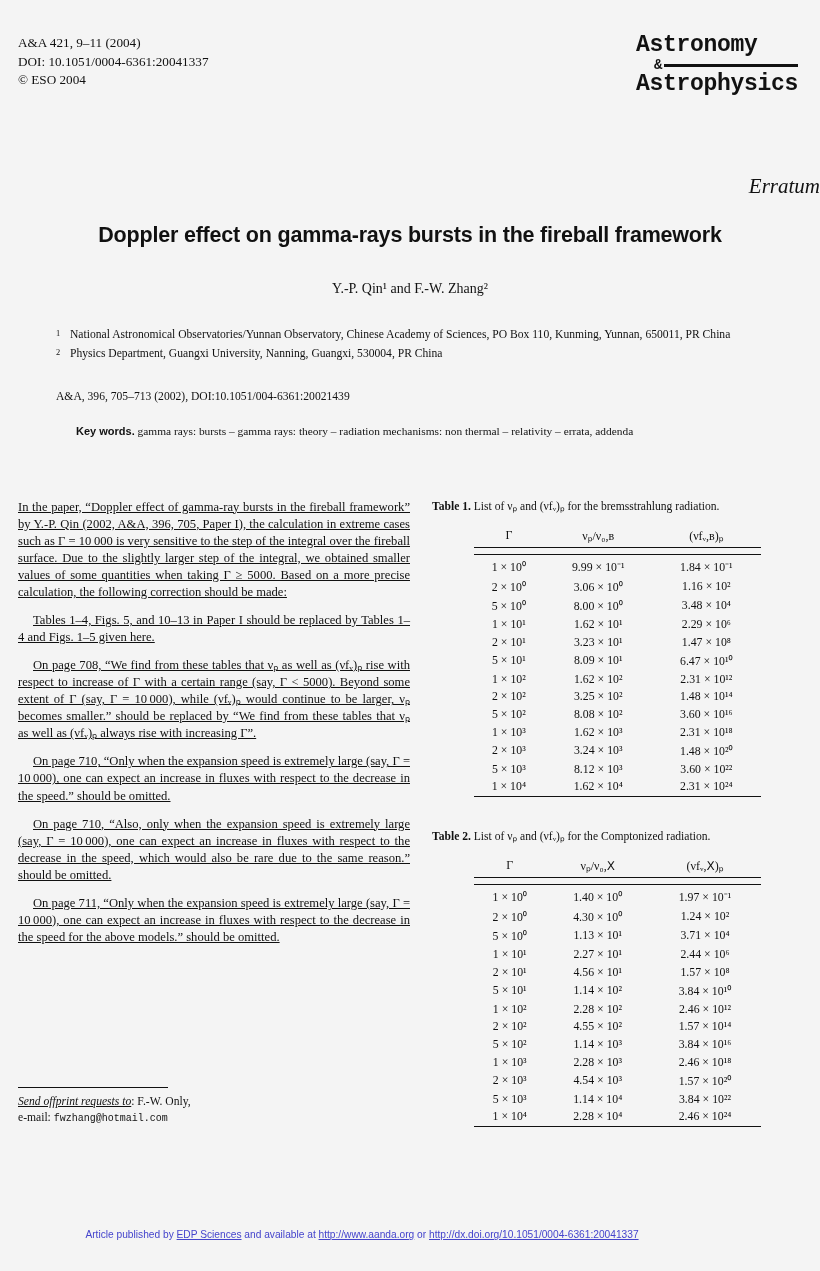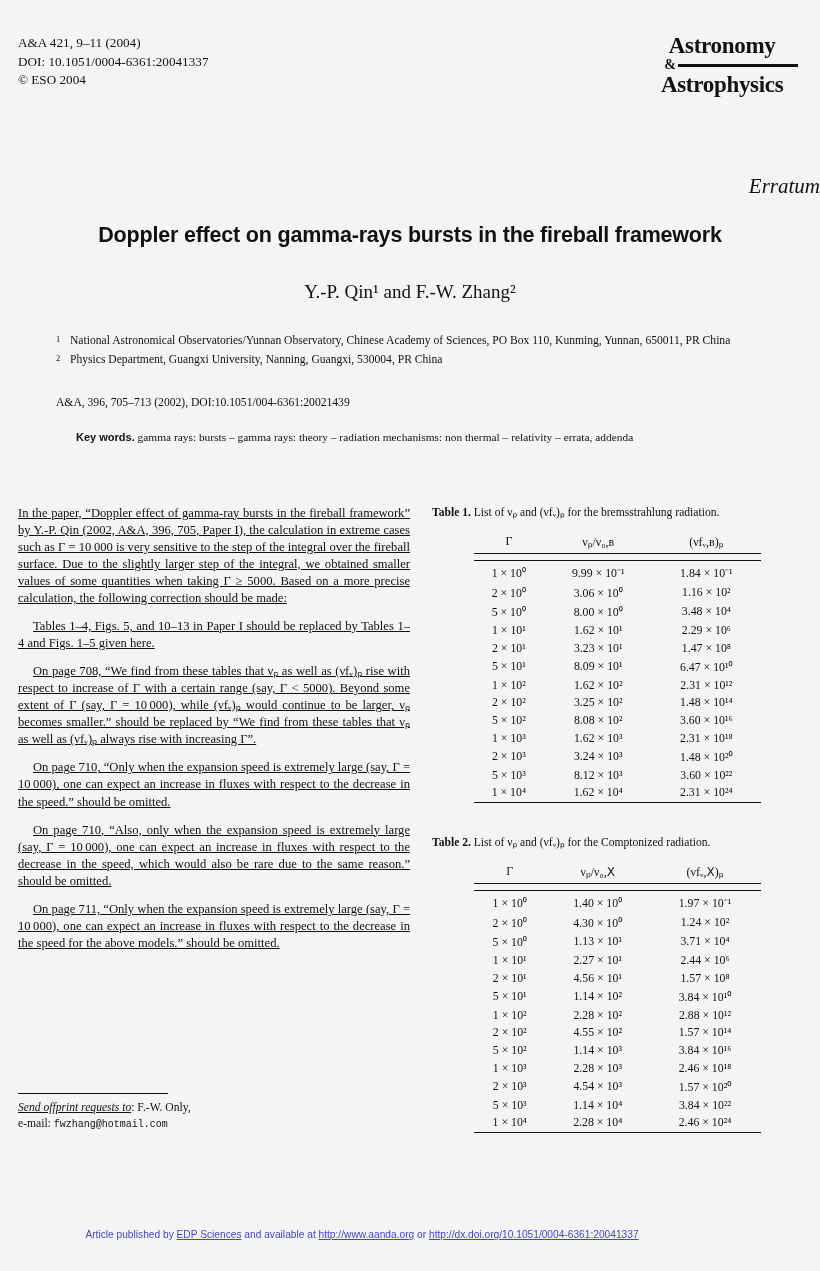--- a/index.html
+++ b/index.html
@@ -31,22 +31,22 @@
     padding: 34px 18px 0 18px;
   }
   .journal-ref {
     font-size: 13.2px;
     line-height: 1.42;
     font-family: "Liberation Serif", serif;
   }
   .journal-ref div { white-space: nowrap; }
 
   .logo {
-    text-align: center;
-    font-family: Liberation Serif, serif;
+    text-align: left;
+    font-family: Liberation Mono, monospace;
     font-weight: bold;
     line-height: 1.0;
     padding-right: 4px;
     margin-left: 36px;
   }
   .logo-top {
     font-size: 23px;
     letter-spacing: -0.3px;
   }
   .logo-mid {
@@ -87,21 +87,21 @@
   }
   .paper-title {
     font-family: "Liberation Sans", sans-serif;
     font-weight: bold;
     font-size: 21.5px;
     letter-spacing: -0.2px;
     margin: 0 30px;
   }
   .authors {
     font-family: "Liberation Serif", serif;
-    font-size: 19px;
+    font-size: 14px;
     margin-top: 33px;
   }
 
   
   .affiliations {
     margin: 30px 56px 0 56px;
     font-size: 11.6px;
     line-height: 1.45;
     font-family: "Liberation Serif", serif;
   }
@@ -449,21 +449,21 @@
             <td>1.57 × 10⁸</td>
           </tr>
           <tr>
             <td>5 × 10¹</td>
             <td>1.14 × 10²</td>
             <td>3.84 × 10¹⁰</td>
           </tr>
           <tr>
             <td>1 × 10²</td>
             <td>2.28 × 10²</td>
-            <td>2.88 × 10¹²</td>
+            <td>2.46 × 10¹²</td>
           </tr>
           <tr>
             <td>2 × 10²</td>
             <td>4.55 × 10²</td>
             <td>1.57 × 10¹⁴</td>
           </tr>
           <tr>
             <td>5 × 10²</td>
             <td>1.14 × 10³</td>
             <td>3.84 × 10¹⁶</td>

